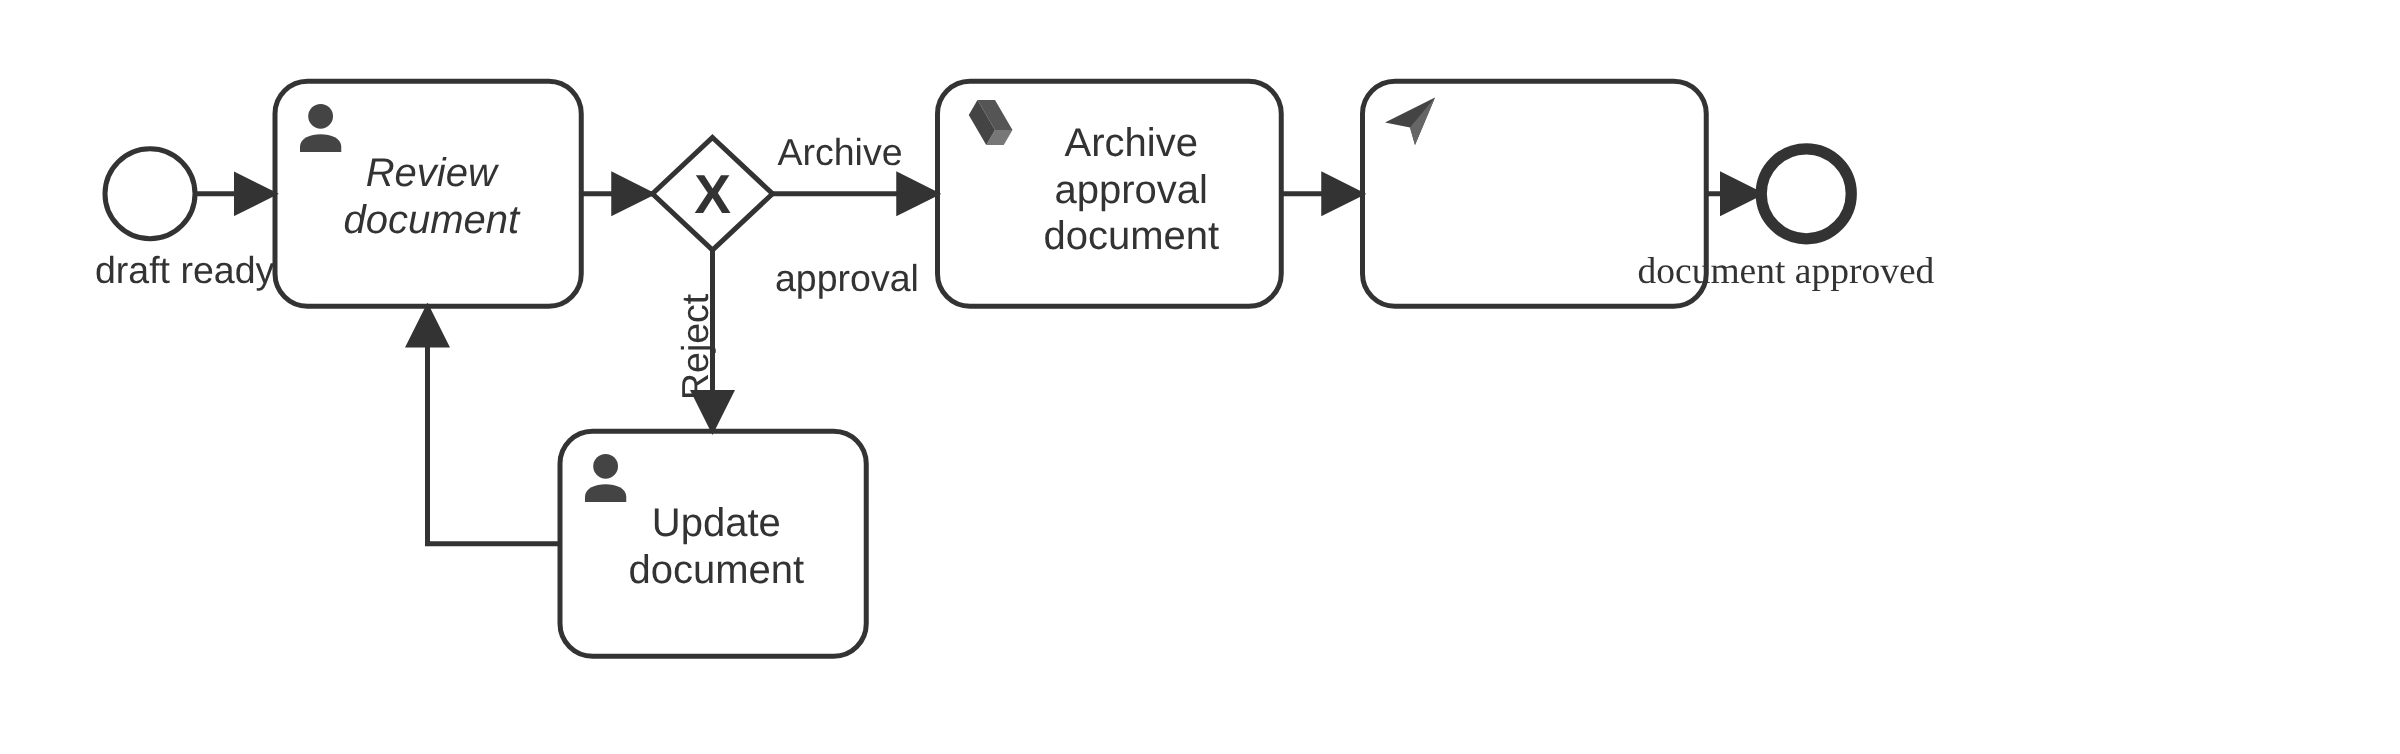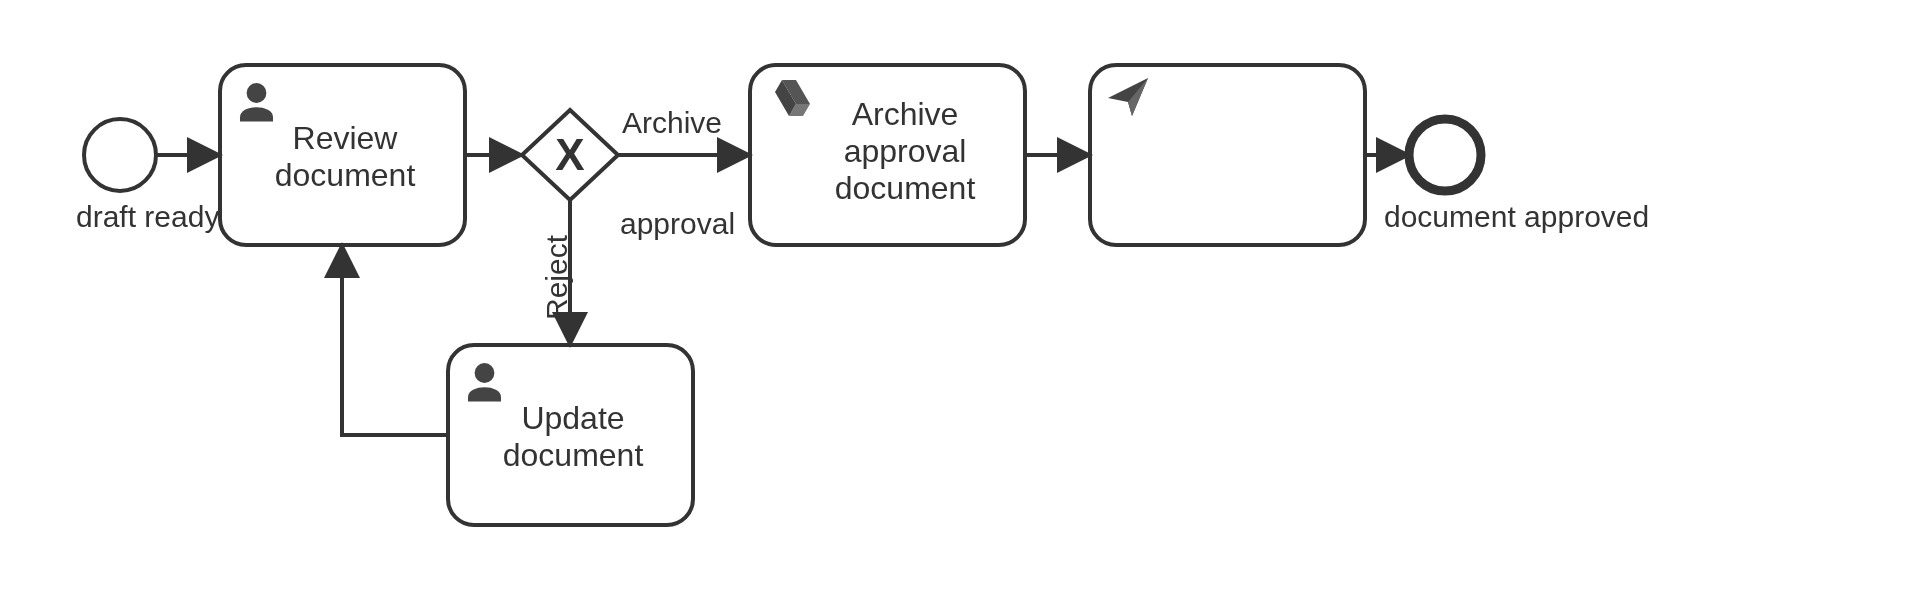--- a/index.html
+++ b/index.html
@@ -105,28 +105,28 @@
 
     <path d="M1365 155 L1409 155" stroke="#333" stroke-width="4" fill="none" marker-end="url(#arrow)"></path>
 
     <path d="M570 200 L570 345" stroke="#333" stroke-width="4" fill="none" marker-end="url(#arrow)"></path>
 
     <path d="M448 435 L342 435 L342 245" stroke="#333" stroke-width="4" fill="none" marker-end="url(#arrow)"></path>
   </svg>
 
   <div class="flow-label" style="left:48px; top:200px;margin-left:28px;">draft ready</div>
 
-  <div class="node-label" style="left:255px; top:120px; width:180px;">Review document</div>
+  <div class="node-label" style="left:255px; top:120px; width:180px;font-style:italic;">Review document</div>
 
   <div class="flow-label" style="left:620px; top:180px;margin-top:27px;">approval</div>
 
   <div class="flow-label" style="left:622px; top:106px;">Archive</div>
 
   <div class="flow-label vertical" style="left:540px; top:320px;">Reject</div>
 
   <div class="node-label" style="left:800px; top:96px; width:210px;">Archive approval document</div>
 
 
-  <div class="flow-label" style="left:1384px; top:200px;">document approved</div>
+  <div class="flow-label" style="left:1310px; top:200px;font-family:Liberation Serif, serif;">document approved</div>
 
   <div class="node-label" style="left:483px; top:400px; width:180px;">Update document</div>
 
 </div>
 
 </body></html>

